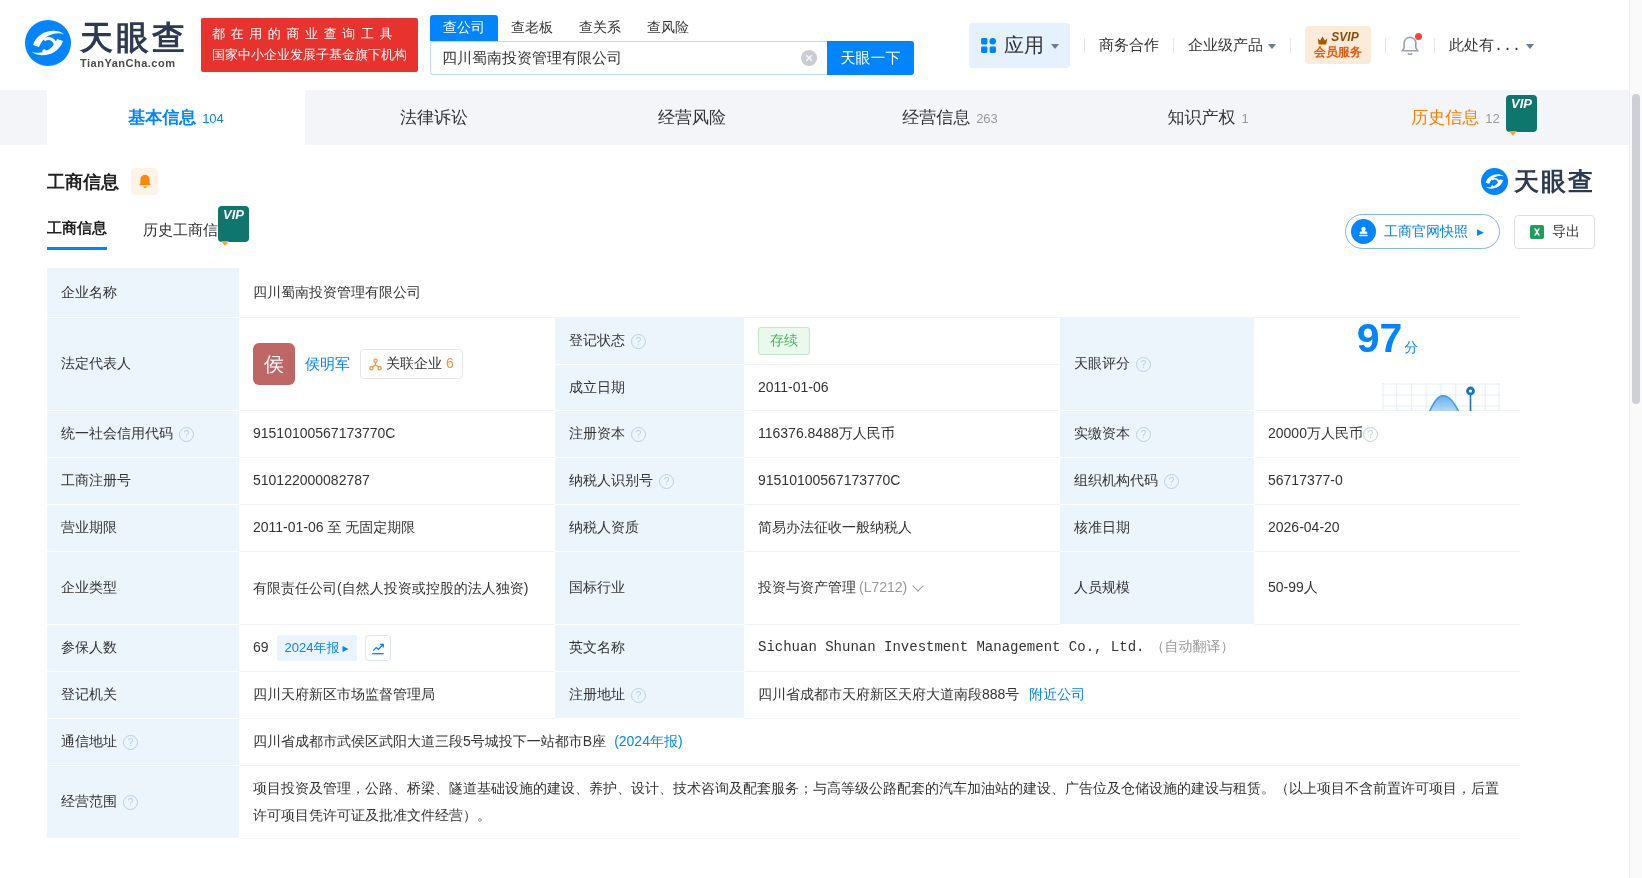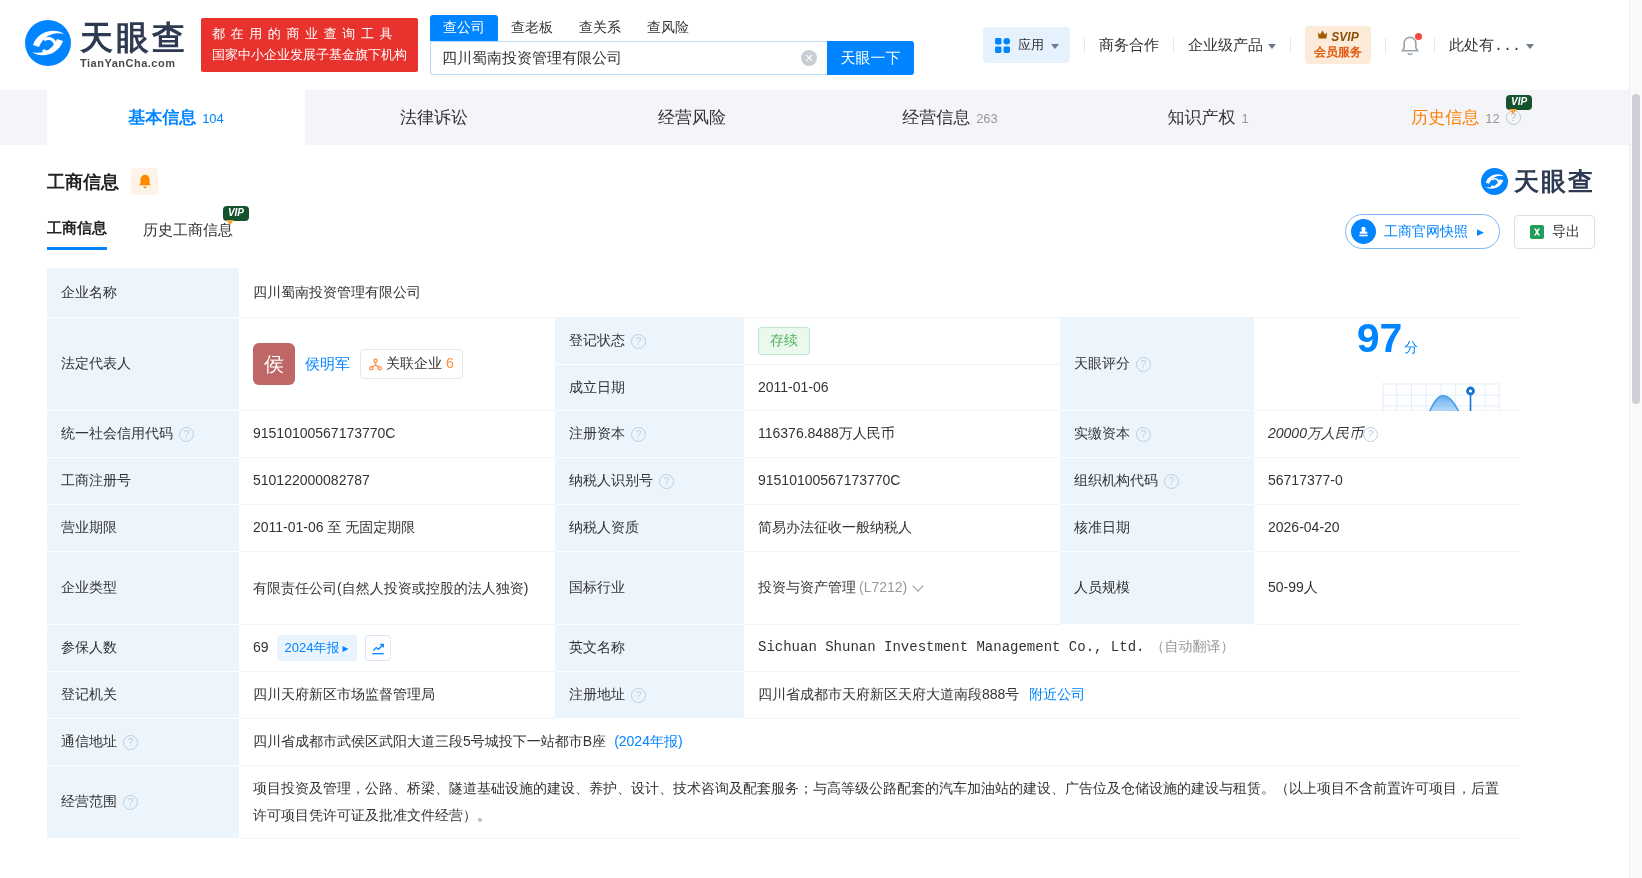--- a/index.html
+++ b/index.html
@@ -21,40 +21,40 @@
   .search-row { display:flex; height:34px; }
   .search-input-wrap { position:relative; flex:1; }
   .search-input { width:100%; height:34px; border:1px solid #bcd9f5; border-right:none; border-radius:3px 0 0 3px; padding:0 34px 0 11px; font-size:15px; color:#333; outline:none; font-family:inherit; }
   .clear-ico { position:absolute; right:10px; top:9px; width:16px; height:16px; border-radius:50%; background:#c9ced4; color:#fff; font-size:11px; line-height:16px; text-align:center; cursor:pointer; }
   .clear-ico::after { content:"✕"; }
   .search-btn { width:87px; background:#0084ff; color:#fff; font-size:15px; border:none; border-radius:0 3px 3px 0; cursor:pointer; font-family:inherit; }
 
   .top-nav { margin-left:auto; margin-right:108px; display:flex; align-items:center; gap:14px; }
   .vsep { width:1px; height:15px; background:#e4e6e9; }
   .apps-chip { display:flex; align-items:center; gap:7px; background:#e5f1fd; border-radius:4px; padding:9px 11px; cursor:pointer; }
-  .apps-chip span { font-size:13px; color:#333; }
+  .apps-chip span { font-size:20px; color:#333; }
   .caret { width:0; height:0; border-left:4.5px solid transparent; border-right:4.5px solid transparent; border-top:5.5px solid #6d7b8a; margin-top:2px; }
   .nav-item { font-size:15px; color:#333; cursor:pointer; display:flex; align-items:center; gap:5px;font-family:Liberation Mono, monospace; }
   .svip-badge { background:#fcebd8; border-radius:4px; padding:4px 9px; text-align:center; cursor:pointer; line-height:1.25; }
-  .svip-badge .top { font-size:12px; font-weight:bold; font-style:italic; color:#8a4c07; display:flex; align-items:flex-start; gap:3px; justify-content:center; }
+  .svip-badge .top { font-size:12px; font-weight:bold; font-style:italic; color:#8a4c07; display:flex; align-items:flex-end; gap:3px; justify-content:center; }
   .svip-badge .bot { font-size:12px; font-weight:bold; color:#e2590f; }
   .bell-wrap { position:relative; cursor:pointer; display:flex; }
   .red-dot { position:absolute; right:-2px; top:-2px; width:7px; height:7px; border-radius:50%; background:#f5483b; }
 
   
   .tabbar { height:55px; background:#f3f5f8; display:flex; padding:0 47px; }
   .mtab { flex:1; display:flex; align-items:center; justify-content:center; font-size:17px; color:#333; cursor:pointer; position:relative; }
   .mtab .cnt { font-size:13px; color:#999; margin-left:6px; margin-top:2px; }
   .mtab.active { background:#fff; color:#0084ff; font-weight:bold; }
   .mtab.active .cnt { color:#0084ff; font-weight:normal; }
   .mtab.orange { color:#ff7e00; }
   .qmark { display:inline-block; width:15px; height:15px; border:1px solid #b9cfe4; border-radius:50%; color:#b9cfe4; font-size:10px; line-height:13px; text-align:center; cursor:pointer; flex:none; }
   .qmark::after { content:"?"; }
   .mtab .qmark { margin-left:6px; border-color:#c3c7cc; color:#b4b9bf; }
-  .vip-tag { position:absolute; background:#14532d; color:#fff; font-size:10px; font-weight:bold; font-style:italic; padding:1px 5px 2px; border-radius:4px; line-height:1.2; }
+  .vip-tag { position:absolute; background:#0f766e; color:#fff; font-size:13px; font-weight:bold; font-style:italic; padding:1px 5px 20px; border-radius:4px; line-height:1.2; }
   .vip-tag::after { content:""; position:absolute; left:3px; bottom:-4px; border-left:4px solid transparent; border-right:4px solid transparent; border-top:5px solid #f9a23b; }
   .mtab .vip-tag { top:5px; left:calc(50% + 40px); }
 
   
   .content { padding:0 47px; }
   .section-head { margin-top:20px; display:flex; align-items:center; }
   .section-title { font-size:18px; font-weight:bold; color:#222; }
   .bell-chip { width:27px; height:27px; background:#fdf3e6; border-radius:4px; margin-left:12px; display:flex; align-items:center; justify-content:center; cursor:pointer; }
   .watermark { margin-left:auto; display:flex; align-items:center; gap:6px; }
   .watermark .wm-text { font-size:25px; font-weight:bold; color:#2e3a52; letter-spacing:2px; }
@@ -334,21 +334,21 @@
     <div class="vl" style="grid-area:4/2/5/3">91510100567173770C</div>
     <div class="lb" style="grid-area:4/3/5/4">
       <span>注册资本</span>
       <span class="qmark"></span>
     </div>
     <div class="vl" style="grid-area:4/4/5/5">116376.8488万人民币</div>
     <div class="lb" style="grid-area:4/5/5/6">
       <span>实缴资本</span>
       <span class="qmark"></span>
     </div>
-    <div class="vl" style="grid-area:4/6/5/7; font-style:italic;">
+    <div class="vl" style="grid-area:4/6/5/7; ">
       <span>20000万人民币</span>
       <span class="qmark"></span>
     </div>
 
     <div class="lb" style="grid-area:5/1/6/2">工商注册号</div>
     <div class="vl" style="grid-area:5/2/6/3">510122000082787</div>
     <div class="lb" style="grid-area:5/3/6/4">
       <span>纳税人识别号</span>
       <span class="qmark"></span>
     </div>

